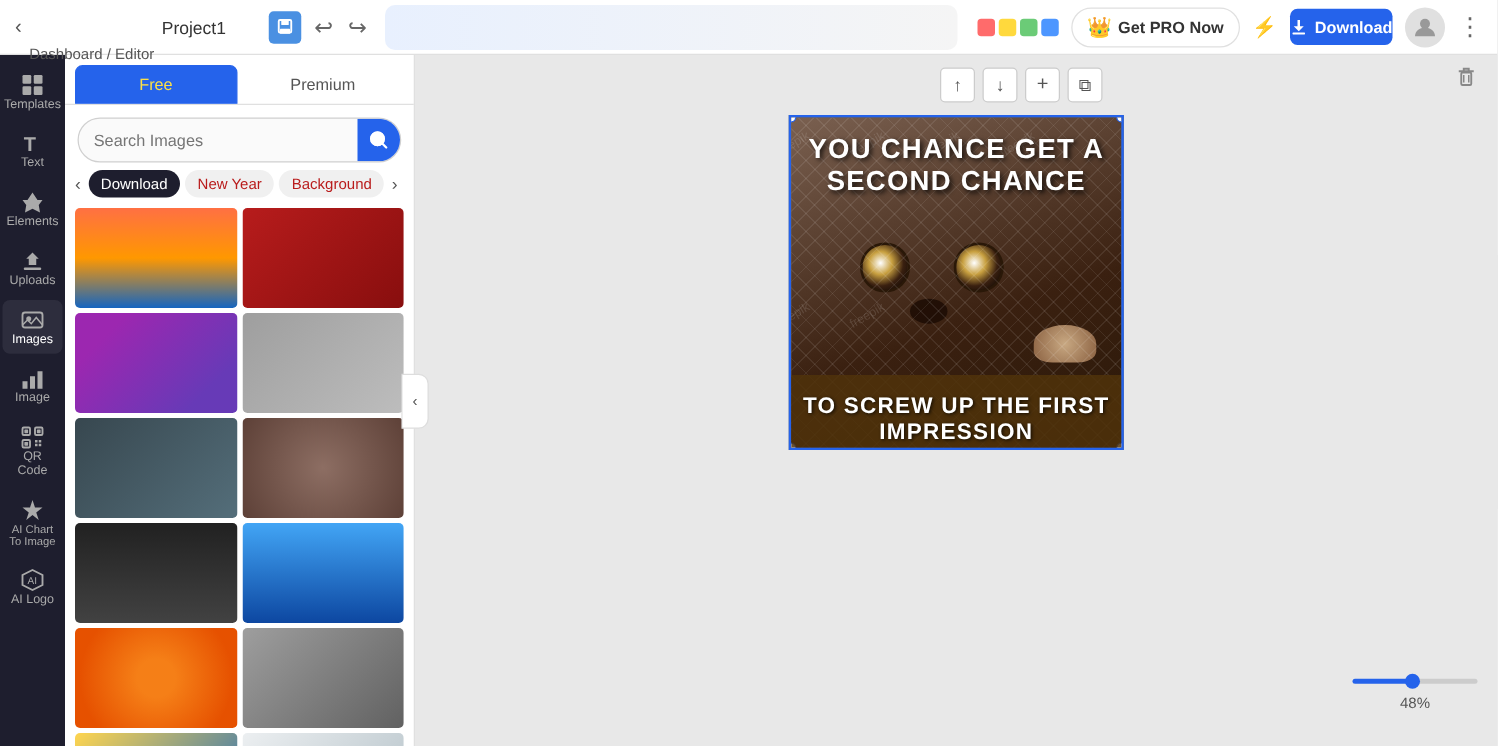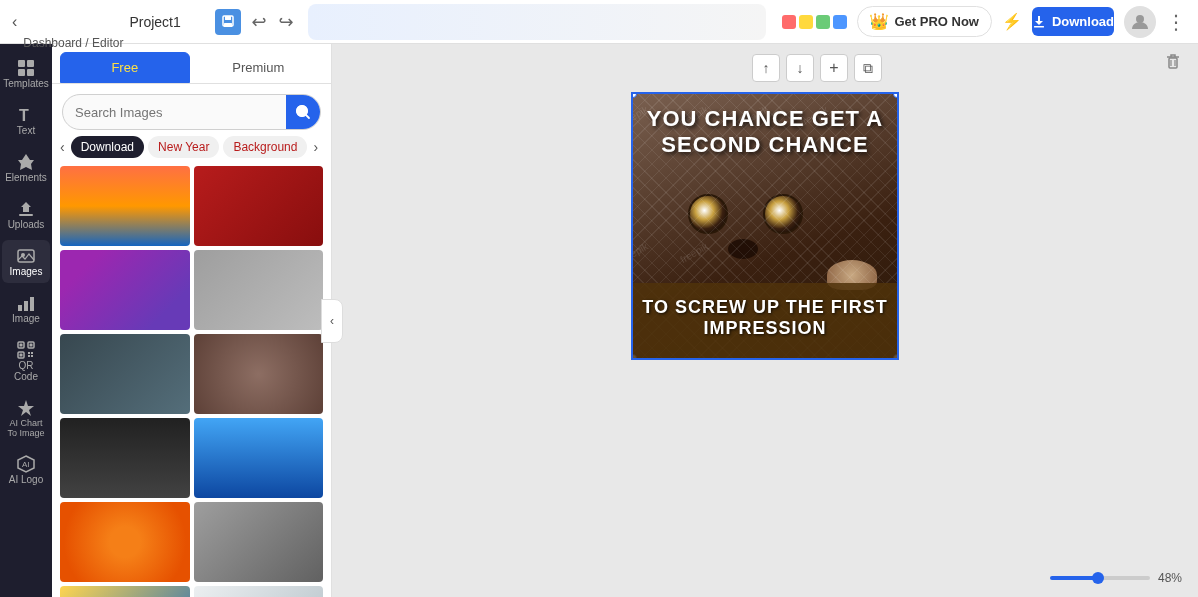--- a/index.html
+++ b/index.html
@@ -195,21 +195,21 @@
       font-size: 22px; font-weight: 900;
       color: white; text-shadow: 2px 2px 4px rgba(0,0,0,0.8);
       line-height: 1.2;
       font-family: Impact, Arial Black, sans-serif;
       letter-spacing: 1px;
       z-index: 5;
     }
     .bottom-banner {
       position: absolute; bottom: 0; left: 0; width: 100%;
       background: rgba(80, 50, 10, 0.85);
-      padding: 14px 8px 18px;
+      padding: 14px 8px 1px;
       z-index: 5;
     }
     .bottom-text {
       text-align: center;
       font-size: 18px; font-weight: 900;
       color: white; text-shadow: 1px 1px 3px rgba(0,0,0,0.8);
       font-family: Impact, Arial Black, sans-serif;
       letter-spacing: 1px;
       line-height: 1.2;
     }
@@ -226,22 +226,22 @@
       position: absolute; width: 8px; height: 8px;
       background: #fff; border: 1px solid #2563eb; border-radius: 50%;
     }
     .handle.tl { top: -4px; left: -4px; cursor: nw-resize; }
     .handle.tr { top: -4px; right: -4px; cursor: ne-resize; }
     .handle.bl { bottom: -4px; left: -4px; cursor: sw-resize; }
     .handle.br { bottom: -4px; right: -4px; cursor: se-resize; }
 
     
     .zoom-bar {
-      position: absolute; bottom: 12px; right: 16px;
-      display: flex; align-items: center; gap: 8px;
+      position: absolute; bottom: 28px; right: 16px;
+      display: flex; align-items: center; gap: 8px; flex-direction: column;
     }
     .zoom-slider {
       width: 100px; height: 4px;
       background: linear-gradient(to right, #2563eb 48%, #ccc 48%);
       border-radius: 2px; position: relative;
       cursor: pointer;
     }
     .zoom-thumb {
       width: 12px; height: 12px;
       background: #2563eb; border-radius: 50%;

